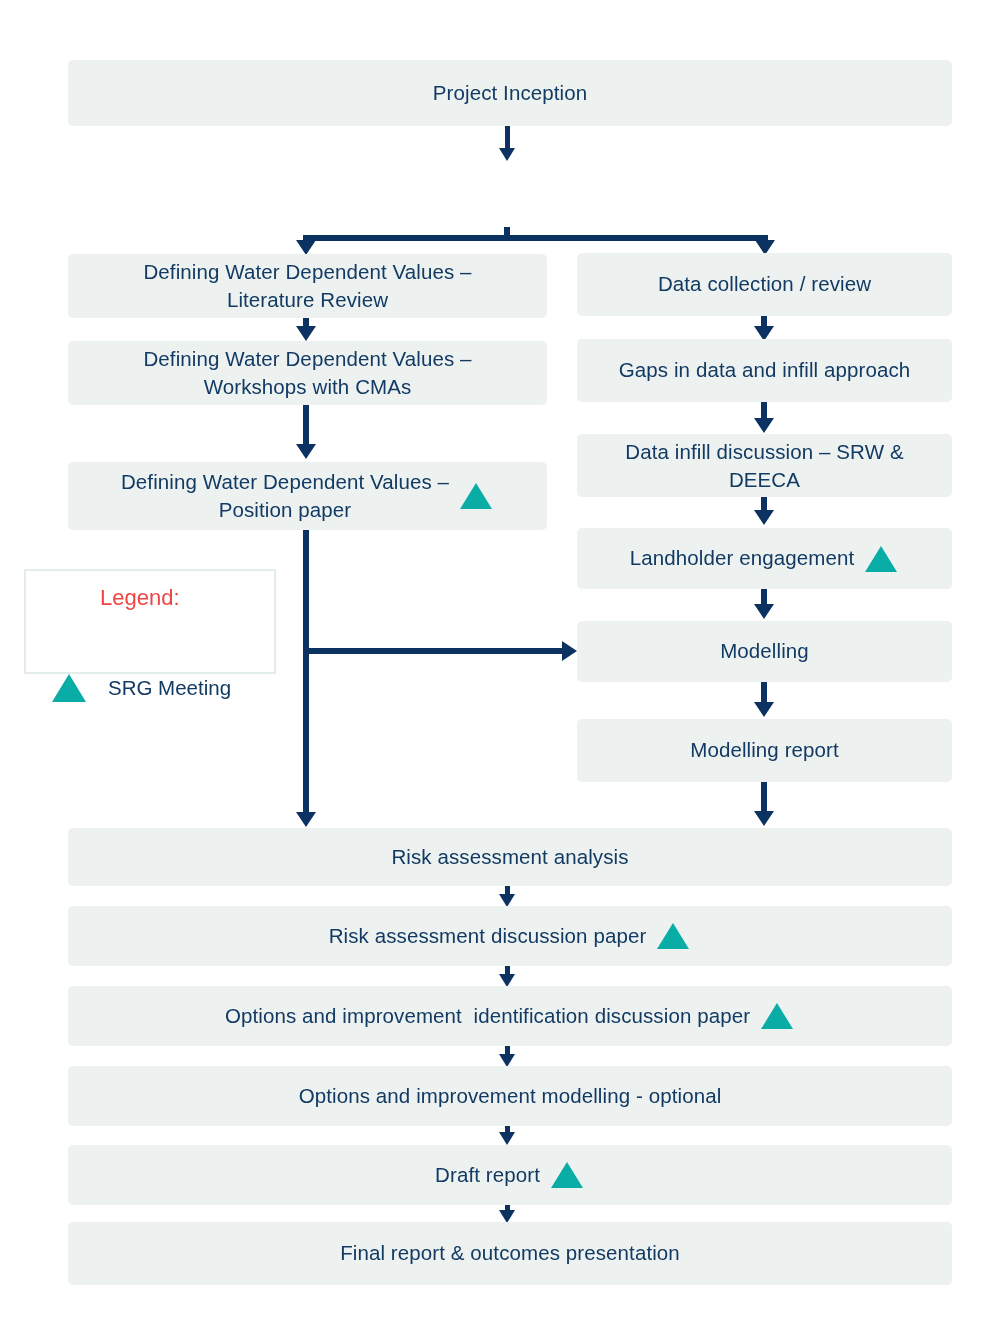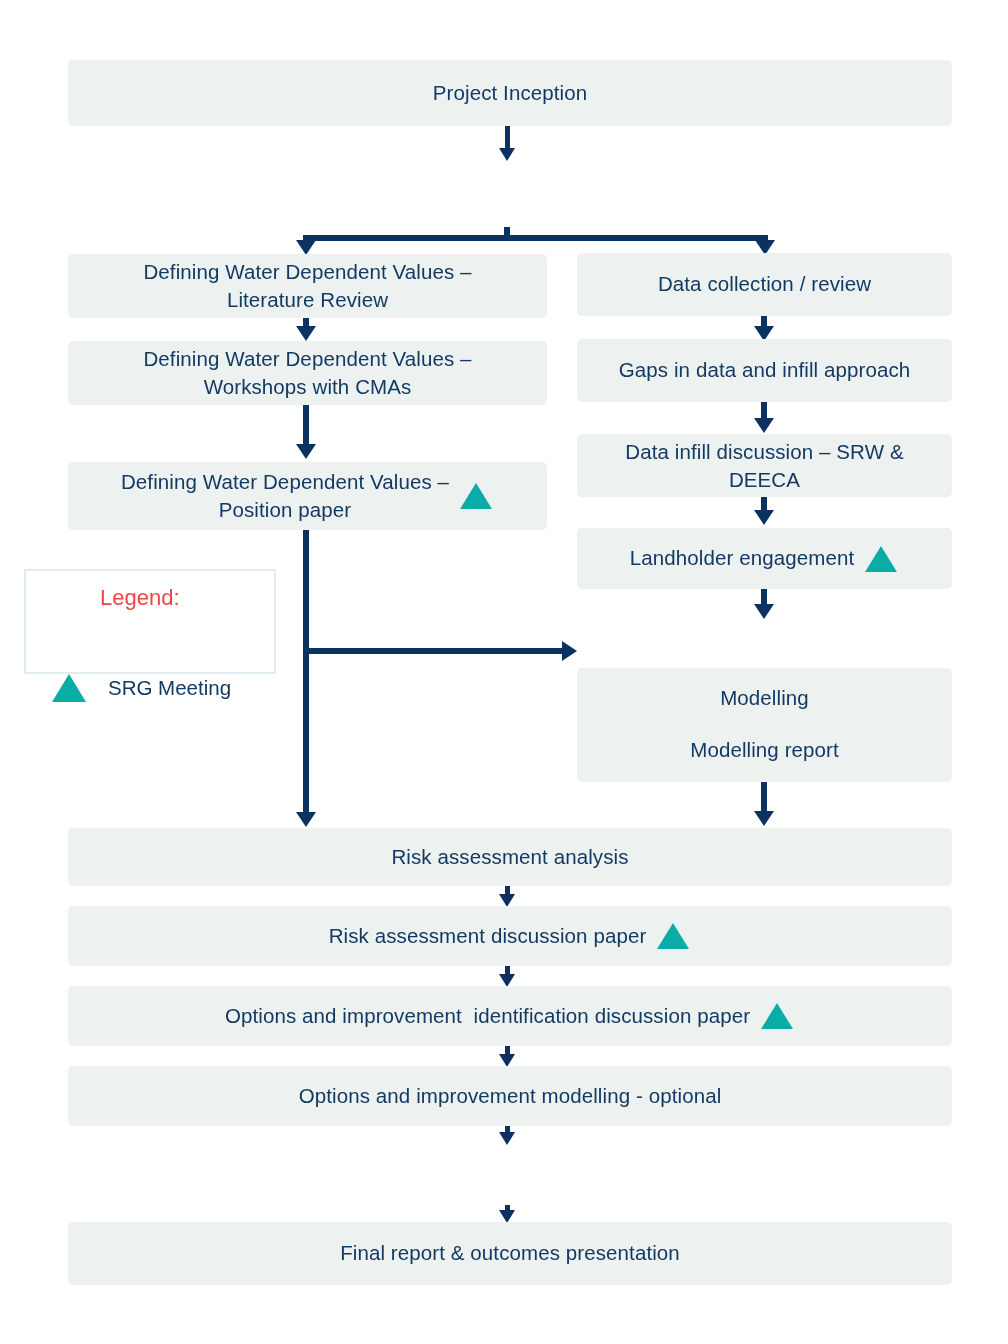--- a/index.html
+++ b/index.html
@@ -200,21 +200,21 @@
   <div class="box two-line" style="left:577px;top:434px;width:375px;height:63px;">
     <span class="label">Data infill discussion – SRW &amp;
 DEECA</span>
   </div>
 
   <div class="box" style="left:577px;top:528px;width:375px;height:61px;">
     <span class="label">Landholder engagement</span>
     <span class="tri sm"></span>
   </div>
 
-  <div class="box" style="left:577px;top:621px;width:375px;height:61px;margin-top:47px;">
+  <div class="box" style="left:577px;top:621px;width:375px;height:61px;">
     <span class="label">Modelling</span>
   </div>
 
   <div class="box" style="left:577px;top:719px;width:375px;height:63px;">
     <span class="label">Modelling report</span>
   </div>
 
   <div class="box" style="left:68px;top:828px;width:884px;height:58px;">
     <span class="label">Risk assessment analysis</span>
   </div>
@@ -226,20 +226,24 @@
 
   <div class="box" style="left:68px;top:986px;width:884px;height:60px;">
     <span class="label">Options and improvement  identification discussion paper</span>
     <span class="tri sm"></span>
   </div>
 
   <div class="box" style="left:68px;top:1066px;width:884px;height:60px;">
     <span class="label">Options and improvement modelling - optional</span>
   </div>
 
+  <div class="box" style="left:68px;top:1145px;width:884px;height:60px;">
+    <span class="label">Draft report</span>
+    <span class="tri sm"></span>
+  </div>
 
   <div class="box" style="left:68px;top:1222px;width:884px;height:63px;">
     <span class="label">Final report &amp; outcomes presentation</span>
   </div>
 
   <div id="legend">
     <div class="legend-title">Legend:</div>
     <div class="legend-row">
       <span class="tri"></span>
       <span>SRG Meeting</span>

